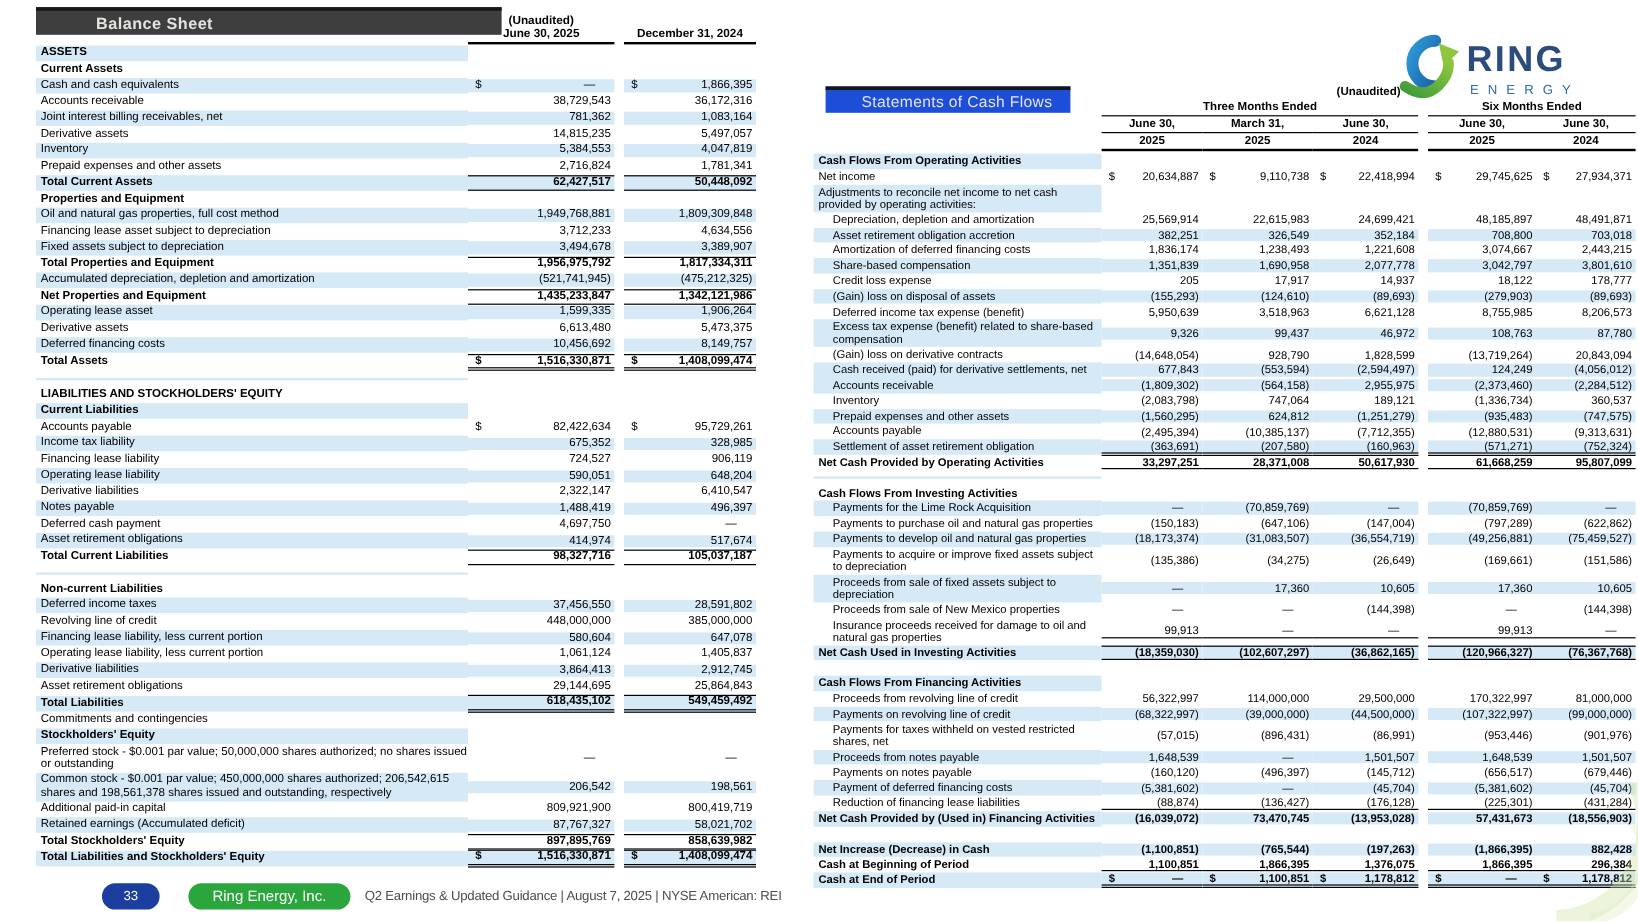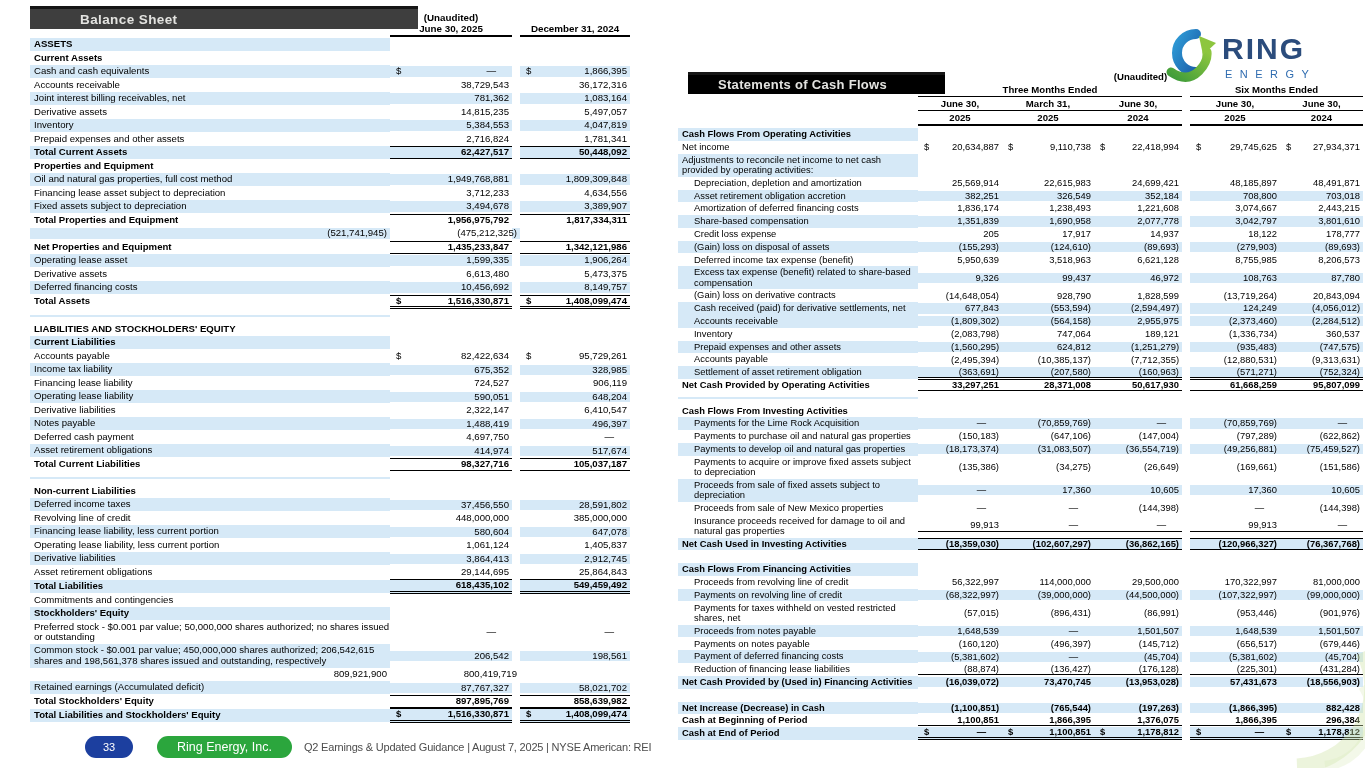--- a/index.html
+++ b/index.html
@@ -30,23 +30,23 @@
        display:flex;align-items:center;padding-left:50px;box-sizing:border-box;z-index:2;font-weight:bold;}
   .bs-head{height:33px;margin-bottom:1px;}
   .hc{display:flex;flex-direction:column;justify-content:flex-end;}
   .unaud{font-weight:700;text-align:center;font-size:9.8px;}
   .dt{font-weight:700;text-align:center;font-size:9.8px;border-bottom:2px solid #000;padding-bottom:1px;}
 
   
   .cf{position:absolute;left:678px;top:26px;width:685px;font-size:9.4px;}
   .cf .trow,.cfrow{display:grid;grid-template-columns:240px 84px 92px 88px 8px 90px 83px;}
   .cf .trow{min-height:12.8px;}
-  .cf-titlebar{position:absolute;left:10px;top:46px;width:257px;height:22px;background:#000000;
+  .cf-titlebar{position:absolute;left:10px;top:46px;width:204px;height:22px;background:#1d4ed8;
        border-top:3px solid #161616;color:#e3e3e0;font-size:13px;letter-spacing:.3px;
-       display:flex;align-items:center;padding-left:30px;box-sizing:border-box;z-index:2;font-weight:bold;}
+       display:flex;align-items:center;padding-left:30px;box-sizing:border-box;z-index:2;}
   .cf-head{margin-top:58px;position:relative;}
   .cf-unaud{position:absolute;top:-13px;left:240px;right:0;text-align:center;font-weight:700;font-size:9.6px;}
   .grp{font-weight:700;text-align:center;border-bottom:1.5px solid #000;padding-bottom:1px;font-size:9.6px;}
   .dt2{font-weight:700;text-align:center;border-bottom:1.5px solid #000;padding:1px 0;font-size:9.6px;}
   .yr2{font-weight:700;text-align:center;border-bottom:2px solid #000;padding:1px 0;font-size:9.6px;}
   .cf-body{margin-top:2px;}
 
   .logo{position:absolute;top:0;right:42px;z-index:3;}
 
   
@@ -204,20 +204,21 @@
           <div class="lab">Total Properties and Equipment</div>
           <div class="val bt ">
             <span class="">1,956,975,792</span>
           </div>
           <div class="gap"></div>
           <div class="val bt ">
             <span class="">1,817,334,311</span>
           </div>
         </div>
         <div class="trow shade">
+          <div class="lab">Accumulated depreciation, depletion and amortization</div>
           <div class="val  ">
             <span class="">(521,741,945)</span>
           </div>
           <div class="gap"></div>
           <div class="val  ">
             <span class="">(475,212,325)</span>
           </div>
         </div>
         <div class="trow bold">
           <div class="lab">Net Properties and Equipment</div>
@@ -489,20 +490,21 @@
           <div class="lab">Common stock - $0.001 par value; 450,000,000 shares authorized; 206,542,615 shares and 198,561,378 shares issued and outstanding, respectively</div>
           <div class="val  ">
             <span class="">206,542</span>
           </div>
           <div class="gap"></div>
           <div class="val  ">
             <span class="">198,561</span>
           </div>
         </div>
         <div class="trow ">
+          <div class="lab">Additional paid-in capital</div>
           <div class="val  ">
             <span class="">809,921,900</span>
           </div>
           <div class="gap"></div>
           <div class="val  ">
             <span class="">800,419,719</span>
           </div>
         </div>
         <div class="trow shade">
           <div class="lab">Retained earnings (Accumulated deficit)</div>

